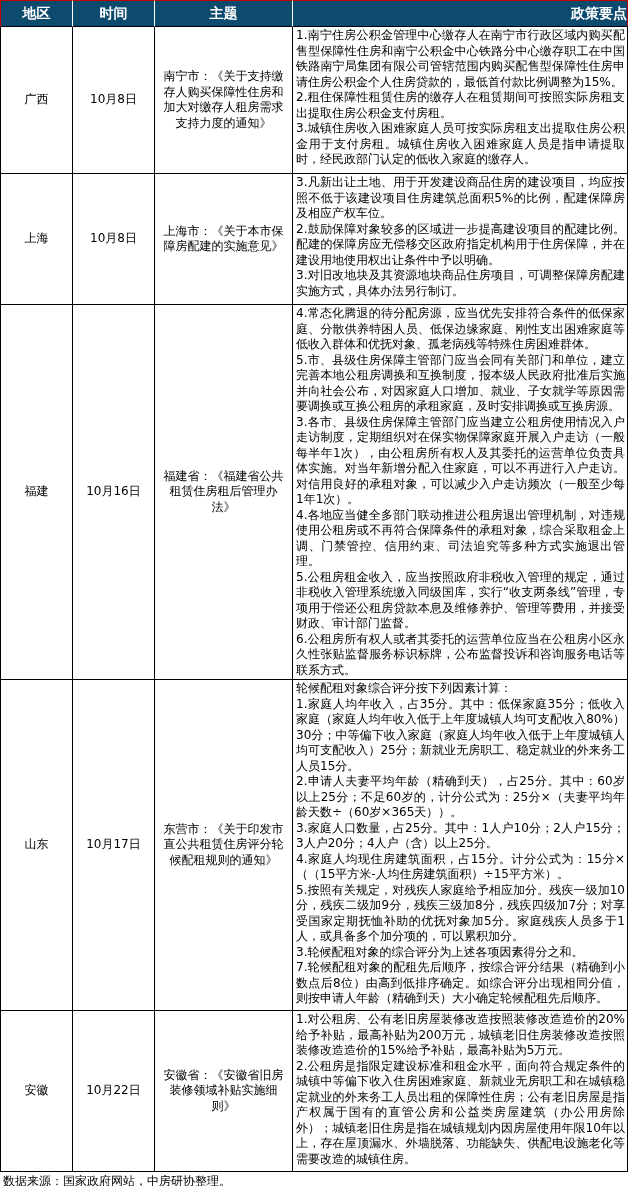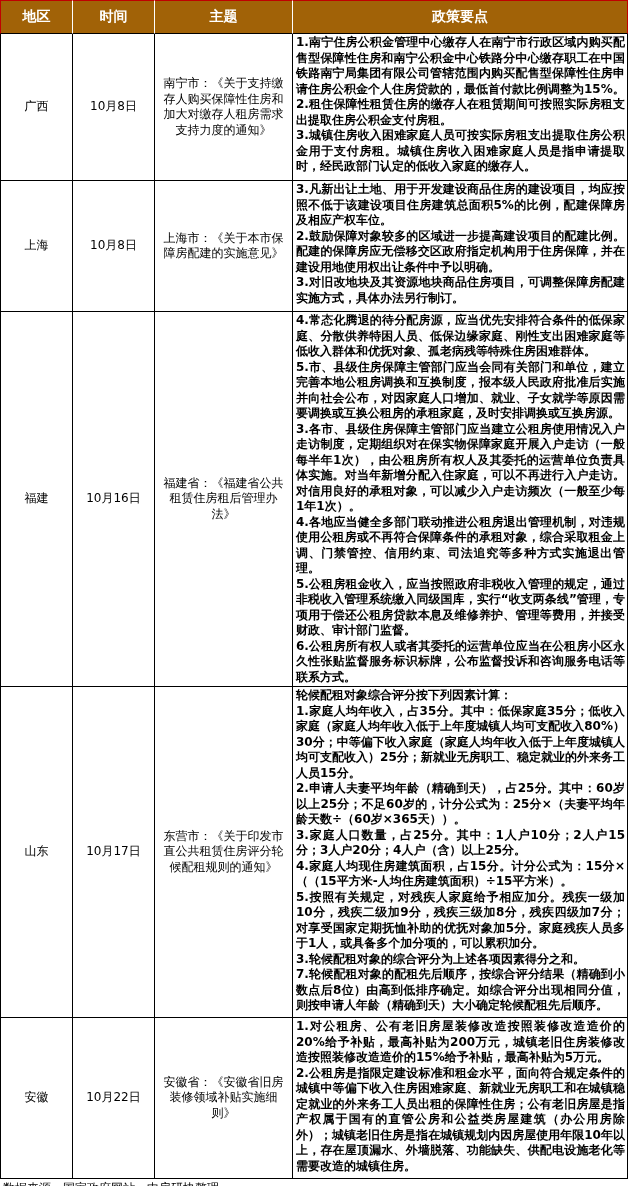--- a/index.html
+++ b/index.html
@@ -13,52 +13,51 @@
     width:628px;
     table-layout:fixed;
     border-collapse:separate;
     border-spacing:0;
   }
   col.c-region{width:73px;}
   col.c-date{width:82px;}
   col.c-topic{width:138px;}
   col.c-points{width:335px;}
   th{
-    background:#a16207;
+    background:#0c4a6e;
     color:#ffffff;
     font-weight:bold;
     font-size:14px;
-    height:34px;
+    height:27px;
     text-align:center;
     vertical-align:middle;
     border-right:1px solid #ffffff;
     border-bottom:1px solid #000000;
     border-top:1px solid #c00000;
     padding:0;
     box-sizing:border-box;
   }
   th:first-child{border-left:1px solid #c00000;}
-  th:last-child{border-right:1px solid #c00000;}
+  th:last-child{border-right:1px solid #c00000;text-align:right;}
   td{
     border-right:1px solid #000000;
     border-bottom:1px solid #000000;
     font-size:12px;
     line-height:15.5px;
     padding:13px;
     box-sizing:border-box;
     vertical-align:middle;
   }
   td:first-child{border-left:1px solid #000000;}
   td.region,td.date{text-align:center;}
   td.topic{text-align:center;padding:16px 3px;}
   td.points{
     vertical-align:top;
     text-align:left;
     padding:1px 2px 1px 3px;
-    font-weight:bold;
   }
   td.points div{margin:0;text-align:justify;}
   tr.r0>td{height:147px;}
   tr.r1>td{height:131px;}
   tr.r2>td{height:368px;}
   tr.r3>td{height:331px;}
   tr.r4>td{height:161px;margin-top:12px;}
   .footer{
     font-size:12px;
     line-height:15px;

